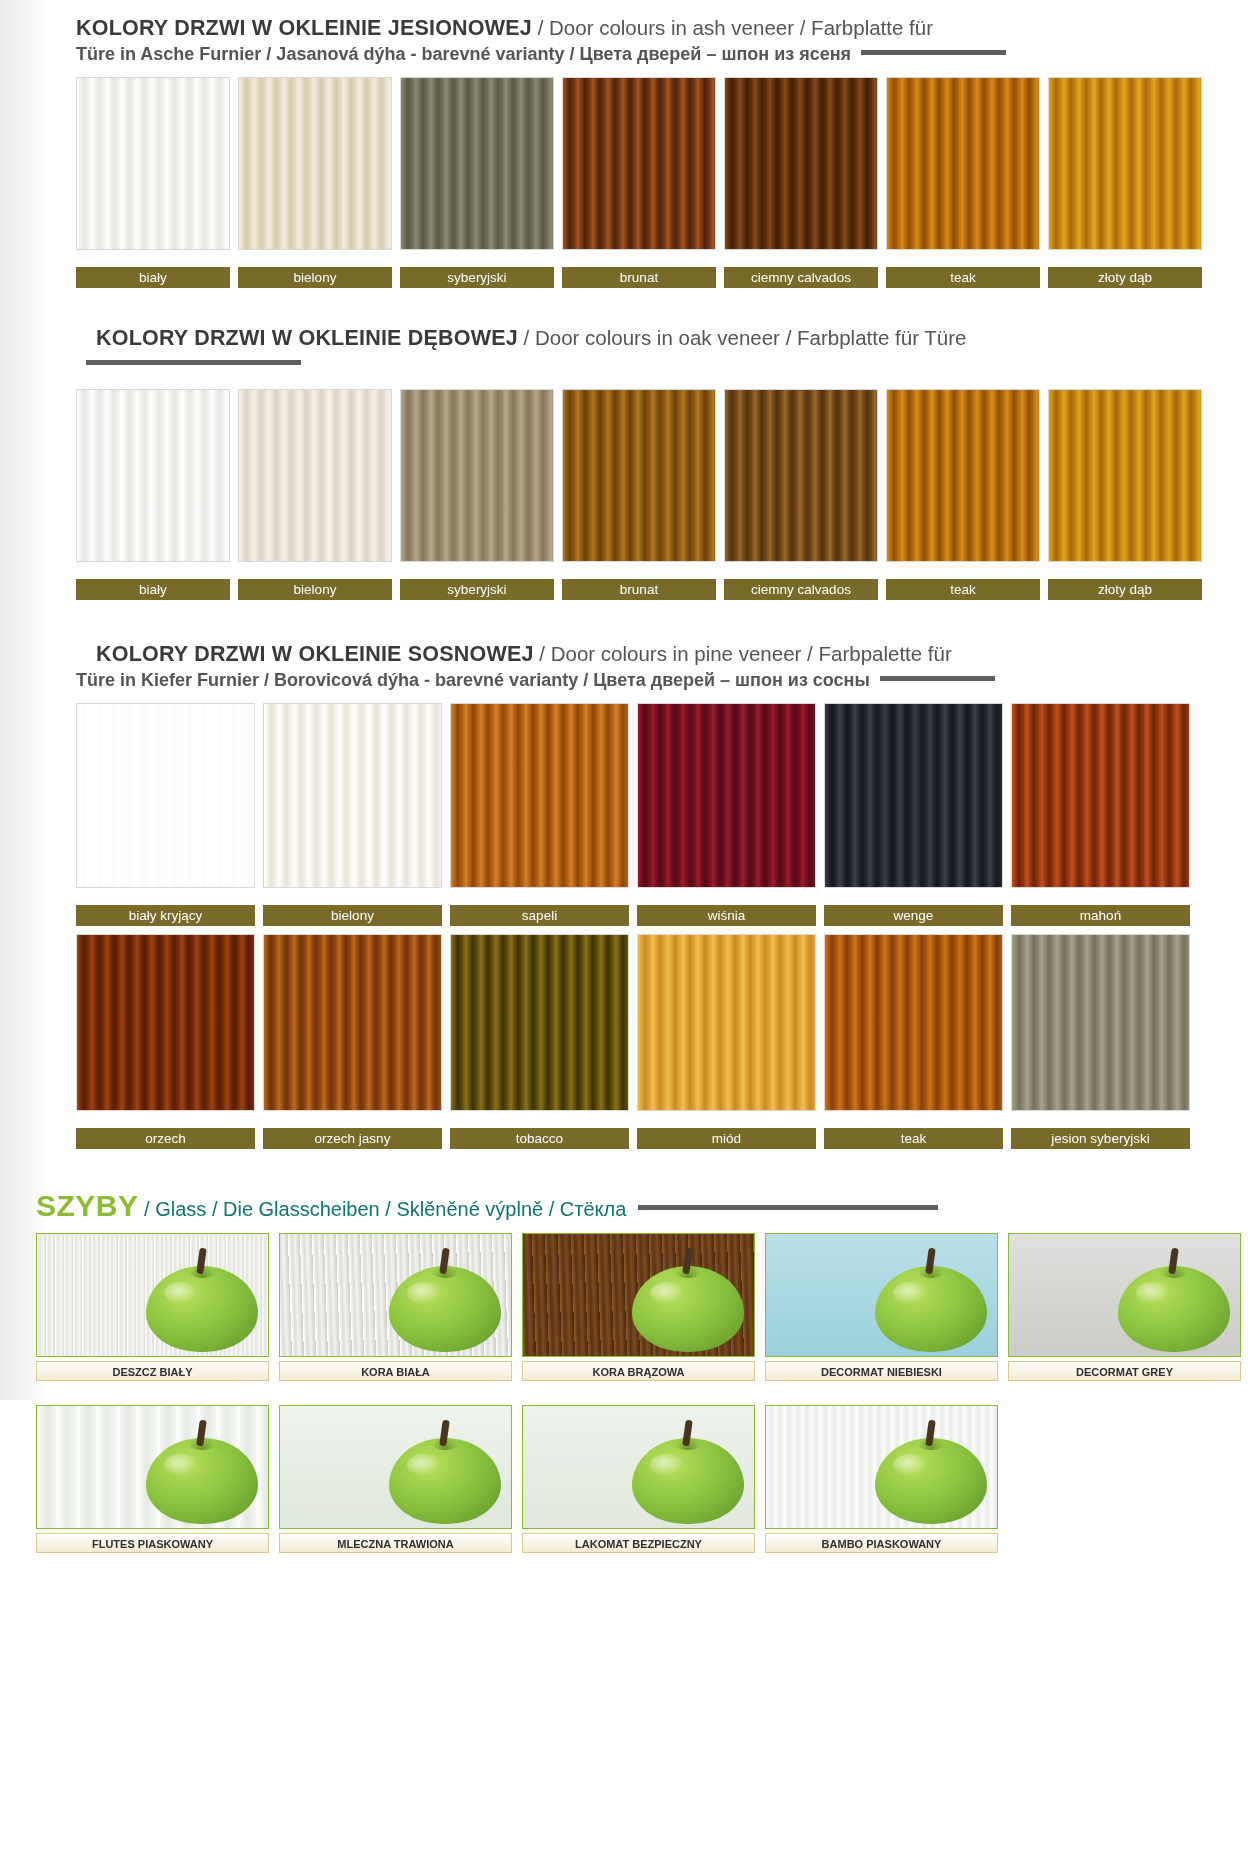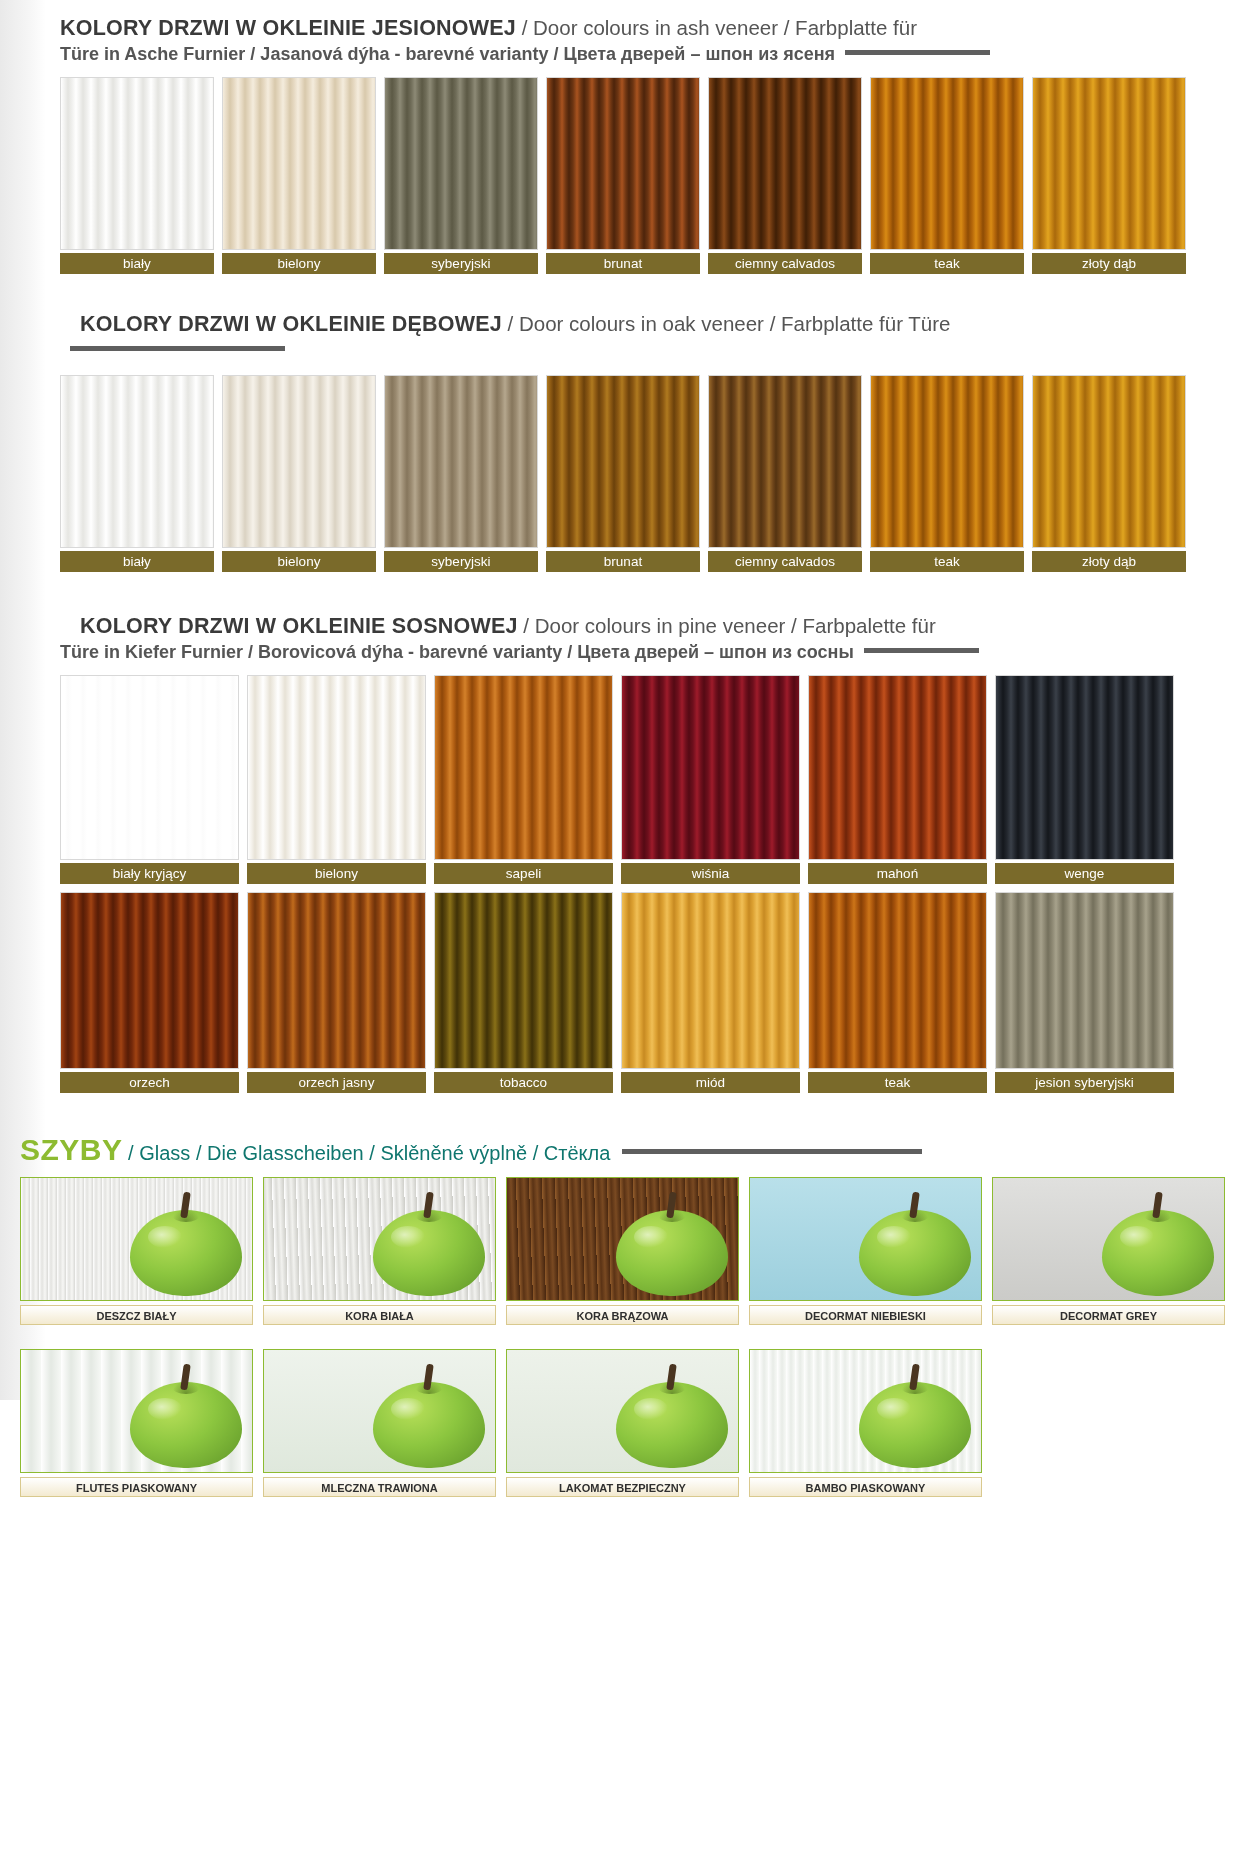--- a/index.html
+++ b/index.html
@@ -16,21 +16,21 @@
   
   .left-rail {
     position: absolute;
     left: 0; top: 0;
     width: 46px; height: 1400px;
     background: linear-gradient(to right, #e9e9e9 0%, #f5f5f5 60%, #ffffff 100%);
   }
 
   .page {
     position: relative;
-    padding: 0 0 0 0;
+    padding: 0 0 0 16px;
   }
 
   
   .section-head {
     position: relative;
     padding-left: 60px;
     padding-right: 30px;
   }
   .section-head .line1 {
     font-size: 20.5px;
@@ -70,21 +70,21 @@
     flex: 0 0 154px;
   }
   .swatch .chip {
     width: 100%;
     height: 173px;
     border: 1px solid #d8d8d8;
     position: relative;
     overflow: hidden;
   }
   .swatch .label {
-    margin-top: 3px;
+    margin-top: 17px;
     height: 21px;
     line-height: 21px;
     text-align: center;
     font-size: 13.5px;
     color: #ffffff;
     background: #7a6a2a;
     white-space: nowrap;
     overflow: hidden;
   }
 
@@ -310,26 +310,26 @@
       </div>
       <div class="swatch">
         <div class="chip" style="background: repeating-linear-gradient(90deg, rgb(212, 129, 42) 0px, rgb(177, 94, 18) 4px, rgb(142, 71, 9) 7px, rgb(177, 94, 18) 11px, rgb(212, 129, 42) 15px), linear-gradient(rgba(255, 255, 255, 0.1), rgba(0, 0, 0, 0.12)); background-blend-mode: normal, multiply;"></div>
         <div class="label">sapeli</div>
       </div>
       <div class="swatch">
         <div class="chip" style="background: repeating-linear-gradient(90deg, rgb(158, 27, 42) 0px, rgb(110, 15, 28) 4px, rgb(85, 10, 20) 7px, rgb(110, 15, 28) 11px, rgb(158, 27, 42) 15px), linear-gradient(rgba(255, 255, 255, 0.1), rgba(0, 0, 0, 0.12)); background-blend-mode: normal, multiply;"></div>
         <div class="label">wiśnia</div>
       </div>
       <div class="swatch">
+        <div class="chip" style="background: repeating-linear-gradient(90deg, rgb(58, 64, 73) 0px, rgb(35, 39, 46) 4px, rgb(20, 23, 28) 7px, rgb(35, 39, 46) 11px, rgb(58, 64, 73) 15px), linear-gradient(rgba(255, 255, 255, 0.1), rgba(0, 0, 0, 0.12)); background-blend-mode: normal, multiply;"></div>
+        <div class="label">wenge</div>
+      </div>
+      <div class="swatch">
         <div class="chip" style="background: repeating-linear-gradient(90deg, rgb(194, 80, 28) 0px, rgb(147, 52, 15) 4px, rgb(110, 36, 9) 7px, rgb(147, 52, 15) 11px, rgb(194, 80, 28) 15px), linear-gradient(rgba(255, 255, 255, 0.1), rgba(0, 0, 0, 0.12)); background-blend-mode: normal, multiply;"></div>
         <div class="label">mahoń</div>
-      </div>
-      <div class="swatch">
-        <div class="chip" style="background: repeating-linear-gradient(90deg, rgb(58, 64, 73) 0px, rgb(35, 39, 46) 4px, rgb(20, 23, 28) 7px, rgb(35, 39, 46) 11px, rgb(58, 64, 73) 15px), linear-gradient(rgba(255, 255, 255, 0.1), rgba(0, 0, 0, 0.12)); background-blend-mode: normal, multiply;"></div>
-        <div class="label">wenge</div>
       </div>
     </div>
   <div style="height:8px"></div>
   <div class="swatch-row pine-row r2" id="row-pine-2">
       <div class="swatch">
         <div class="chip" style="background: repeating-linear-gradient(90deg, rgb(161, 67, 18) 0px, rgb(116, 41, 10) 4px, rgb(87, 29, 6) 7px, rgb(116, 41, 10) 11px, rgb(161, 67, 18) 15px), linear-gradient(rgba(255, 255, 255, 0.1), rgba(0, 0, 0, 0.12)); background-blend-mode: normal, multiply;"></div>
         <div class="label">orzech</div>
       </div>
       <div class="swatch">
         <div class="chip" style="background: repeating-linear-gradient(90deg, rgb(192, 107, 28) 0px, rgb(143, 68, 16) 4px, rgb(111, 51, 10) 7px, rgb(143, 68, 16) 11px, rgb(192, 107, 28) 15px), linear-gradient(rgba(255, 255, 255, 0.1), rgba(0, 0, 0, 0.12)); background-blend-mode: normal, multiply;"></div>

